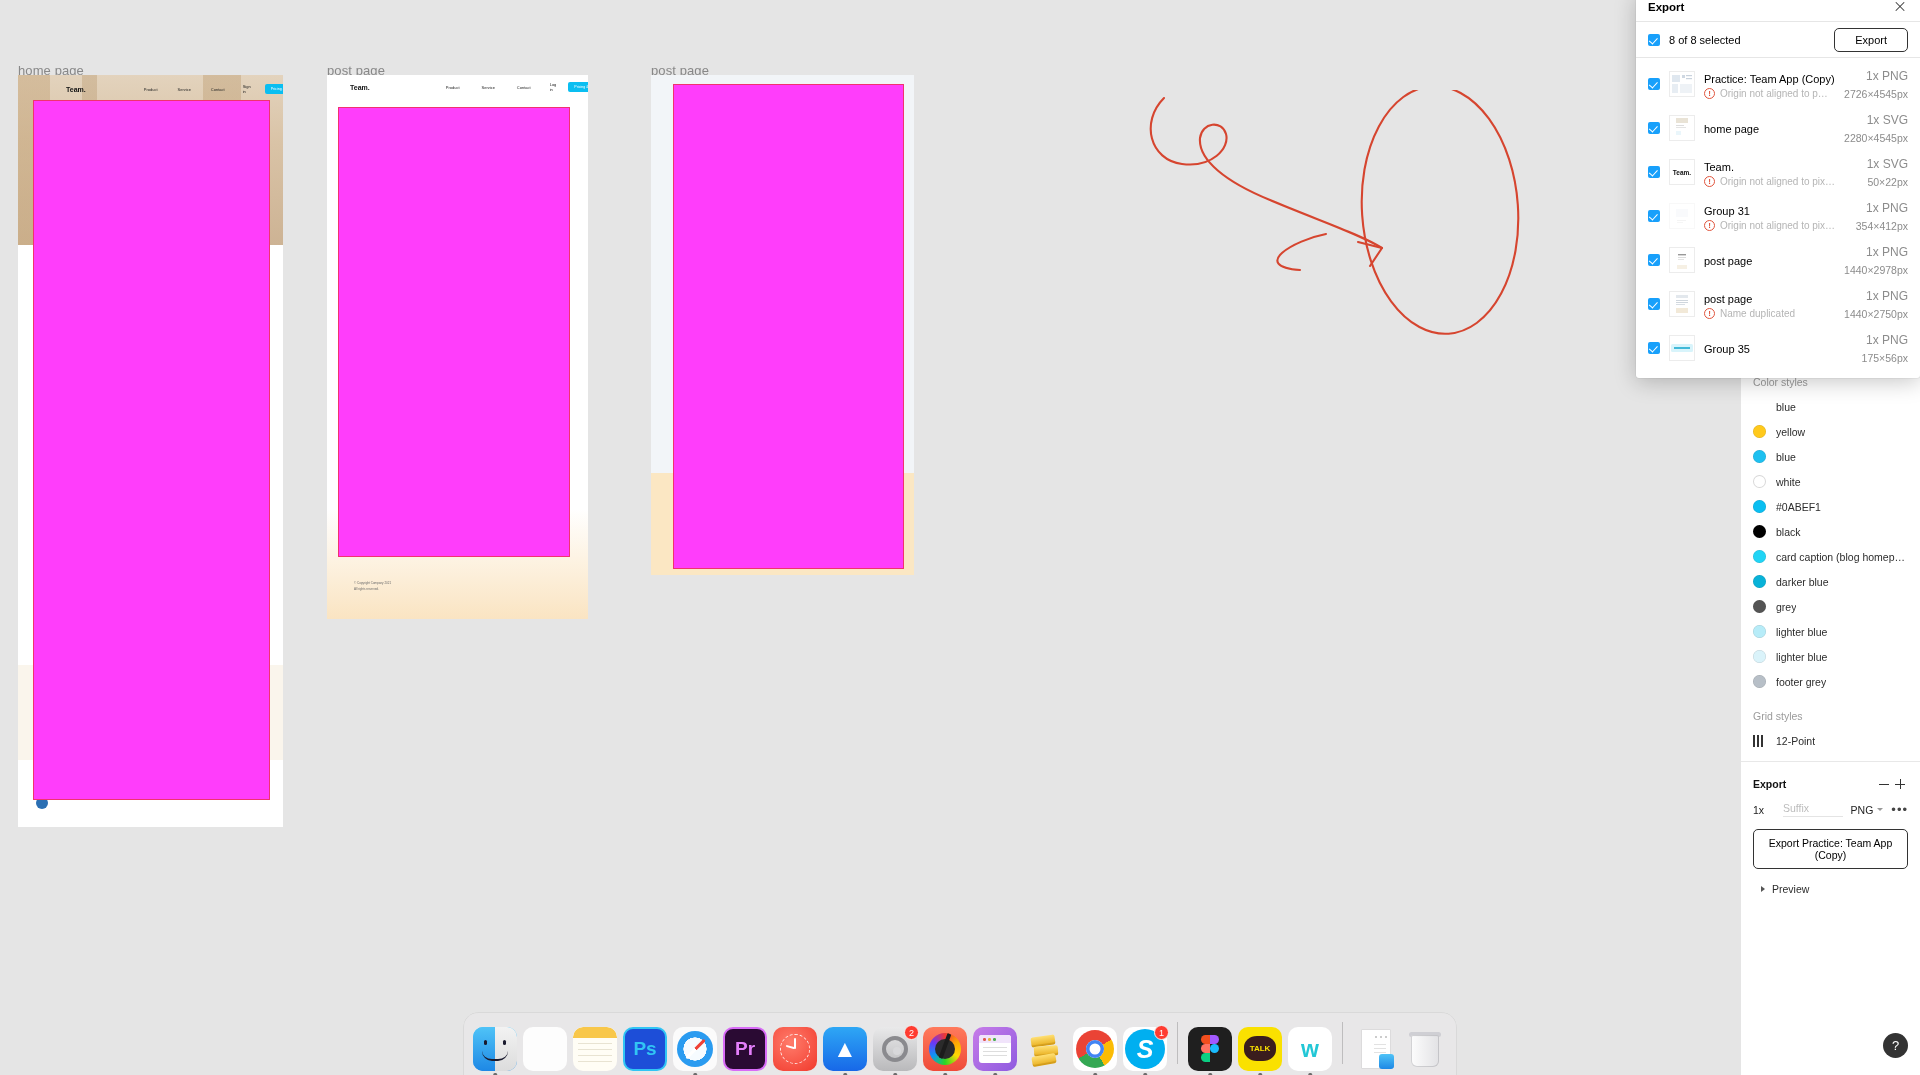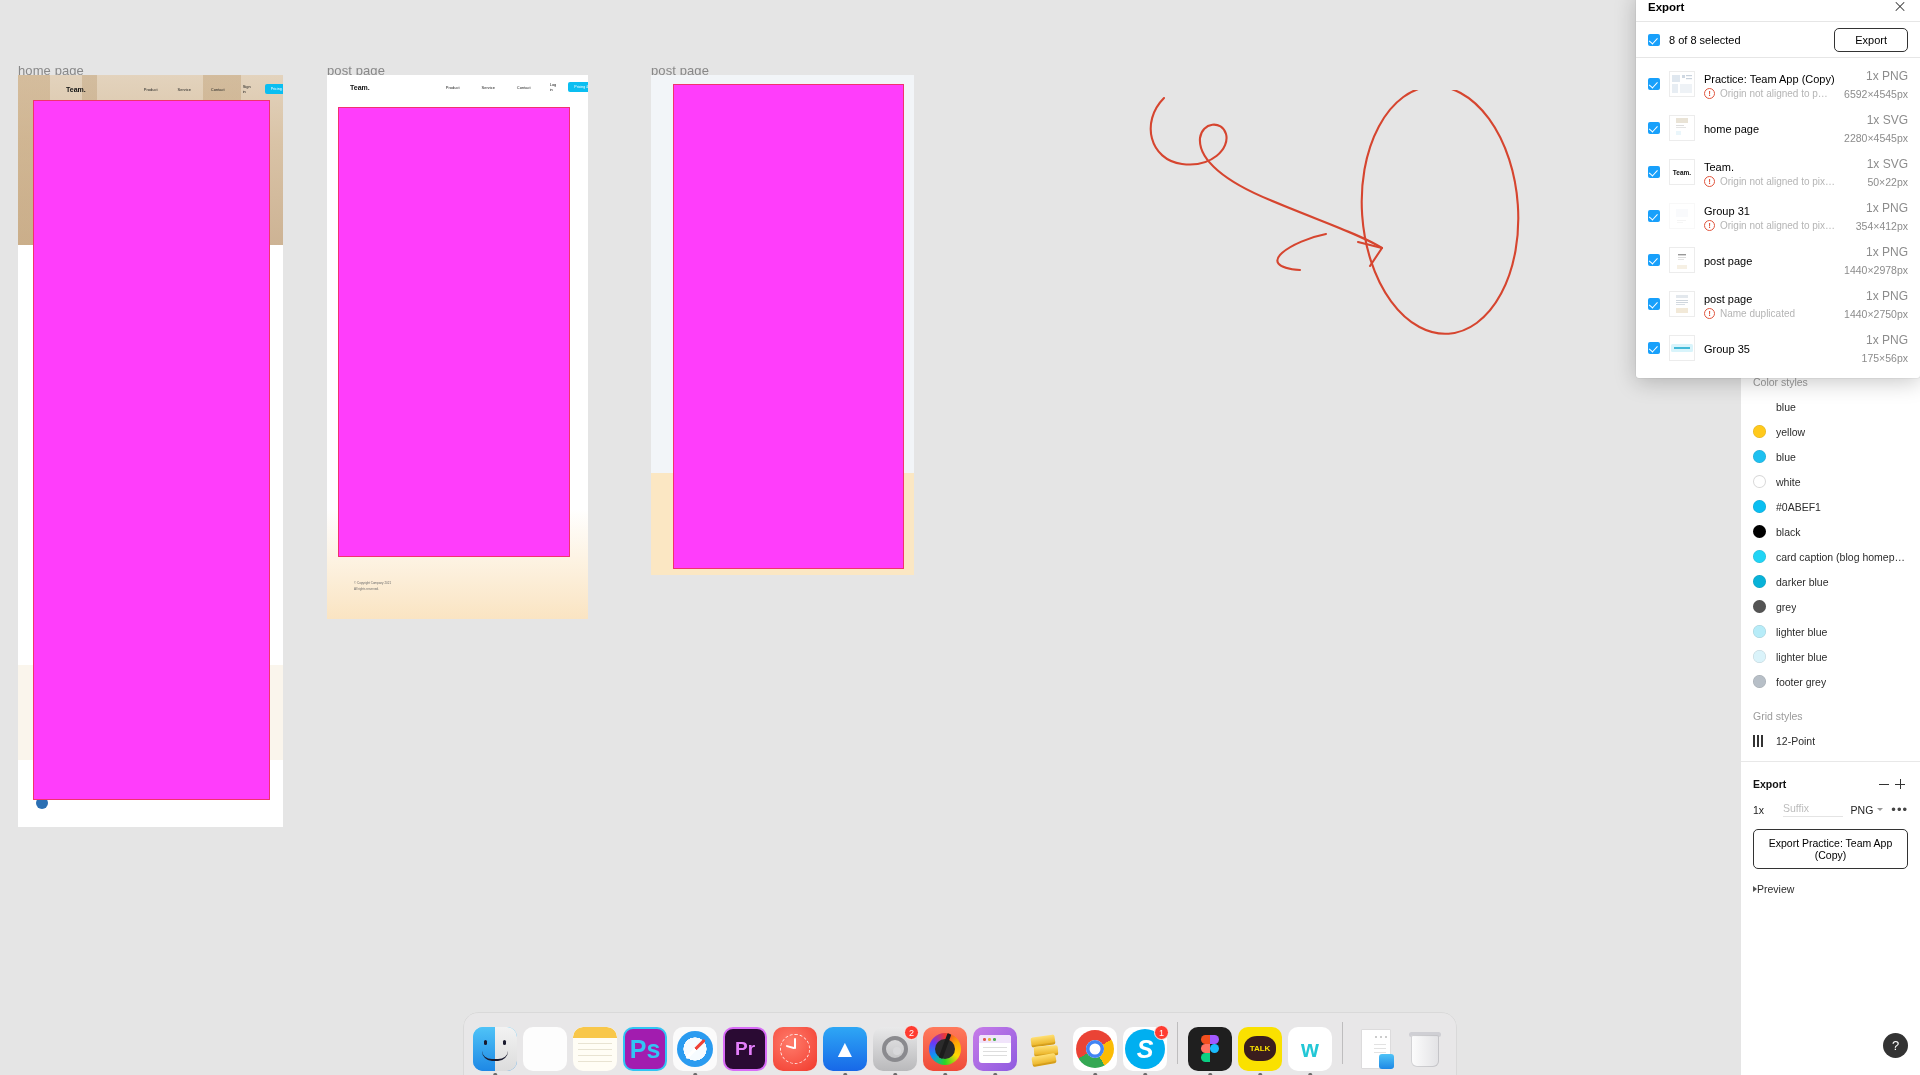--- a/index.html
+++ b/index.html
@@ -174,21 +174,21 @@
   .caret-dn { width:0; height:0; border-left:3px solid transparent; border-right:3px solid transparent;
               border-top:3.4px solid #999; }
   .exp-dots { font-size:13px; color:#444; letter-spacing:1px; cursor:pointer; line-height:10px; }
 
   .exp-main-btn {
     display:block; width: calc(100% - 24px); margin: 8px 12px;
     border:1px solid #333; border-radius:5px; background:#fff;
     font-size:10.5px; color:#000; padding:7px 4px; cursor:pointer; text-align:center;
     font-family:"Liberation Sans", sans-serif;
   }
-  .exp-preview { display:flex; align-items:center; gap:0; padding: 6px 12px; cursor:pointer; }
+  .exp-preview { display:flex; align-items:center; gap:7px; padding: 6px 12px; cursor:pointer;margin-left:8px; }
   .caret-rt { width:0; height:0; border-top:3.4px solid transparent; border-bottom:3.4px solid transparent;
               border-left:4px solid #555; }
   .exp-preview span { font-size:10.5px; color:#2c2c2c; }
 
   .help-fab {
     position:absolute; right:12px; bottom:17px; width:25px; height:25px;
     border-radius:50%; background:#333; color:#fff; font-size:13px;
     display:flex; align-items:center; justify-content:center; cursor:pointer; z-index:30;
   }
 
@@ -232,21 +232,21 @@
      border-bottom:2.4px solid #1a1a2e; border-radius:0 0 18px 18px; }
 
   .ic-launchpad { background:#fdfdfd; display:grid; grid-template-columns:repeat(3,1fr);
      grid-template-rows:repeat(3,1fr); gap:3px; padding:8px; }
   .ic-launchpad i { display:block; border-radius:2px; }
 
   .ic-notes { background:#fffdf5; }
   .ic-notes .top { position:absolute; left:0; top:0; width:100%; height:11px; background:#f8c74a; border-radius:10px 10px 0 0; }
   .ic-notes .line { position:absolute; left:5px; right:5px; height:1px; background:#e8e3d2; }
 
-  .ic-ps { background:#a21caf; border:2px solid #31c5f4; color:#31c5f4; font-size:25px; }
+  .ic-ps { background:#1d4ed8; border:2px solid #31c5f4; color:#31c5f4; font-size:19px; }
   .ic-pr { background:#2a0a33; border:2px solid #d86bf7; color:#e47ffb; font-size:19px; }
 
   .ic-safari { background:#fbfbfb; }
   .ic-safari .dial { position:absolute; left:4px; top:4px; width:36px; height:36px; border-radius:50%;
      background: radial-gradient(circle at 50% 50%, #f6fbff 0 45%, #2a9bf0 46% 100%); }
   .ic-safari .needle { position:absolute; left:50%; top:50%; width:3px; height:26px; margin:-13px 0 0 -1.5px;
      background:linear-gradient(180deg,#ef4136 0 50%,#ffffff 50% 100%); transform:rotate(45deg); border-radius:2px; }
 
   .ic-clock { background: radial-gradient(circle at 40% 35%, #ff7c6b, #f1392c); border-radius:10px; position:relative; }
   .ic-clock .face { position:absolute; left:7px; top:7px; width:30px; height:30px; border-radius:50%;
@@ -510,21 +510,21 @@
         </span>
         <span class="em-mid">
           <span class="em-name">Practice: Team App (Copy)</span>
           <span class="em-warn">
             <span class="em-warn-ico">!</span>
             <span class="em-warn-txt">Origin not aligned to p…</span>
           </span>
         </span>
         <span class="em-right">
           <span class="em-scale">1x PNG</span><br>
-          <span class="em-dims">6592×4545px</span>
+          <span class="em-dims">2726×4545px</span>
         </span>
       </div>
 
       <div class="em-row">
         <span class="cb"></span>
         <span class="em-thumb">
           <svg width="16" height="24" viewBox="0 0 16 24">
             <rect x="0" y="0" width="16" height="24" fill="#fff"></rect>
             <rect x="2" y="2" width="12" height="5" fill="#e9e3d6"></rect>
             <rect x="2" y="9" width="8" height="1" fill="#ddd"></rect>

